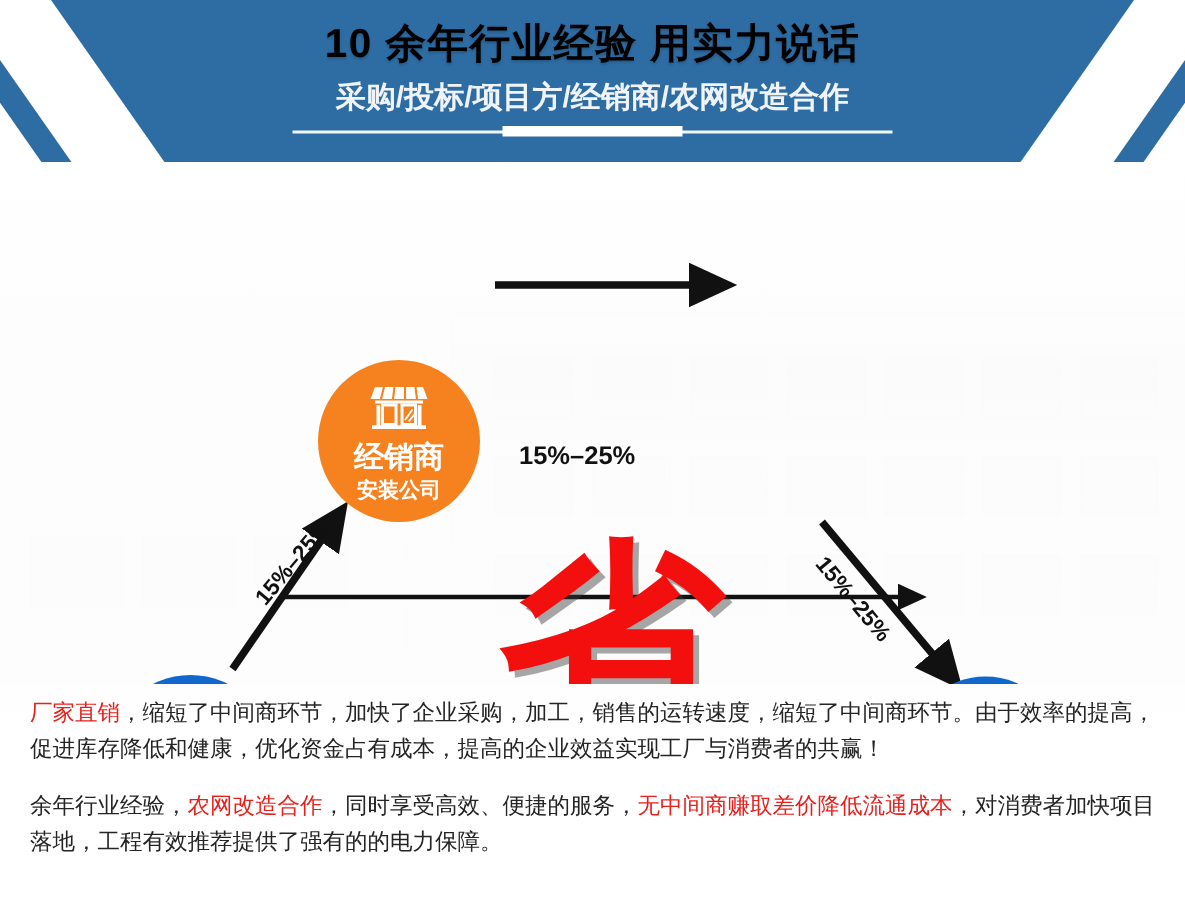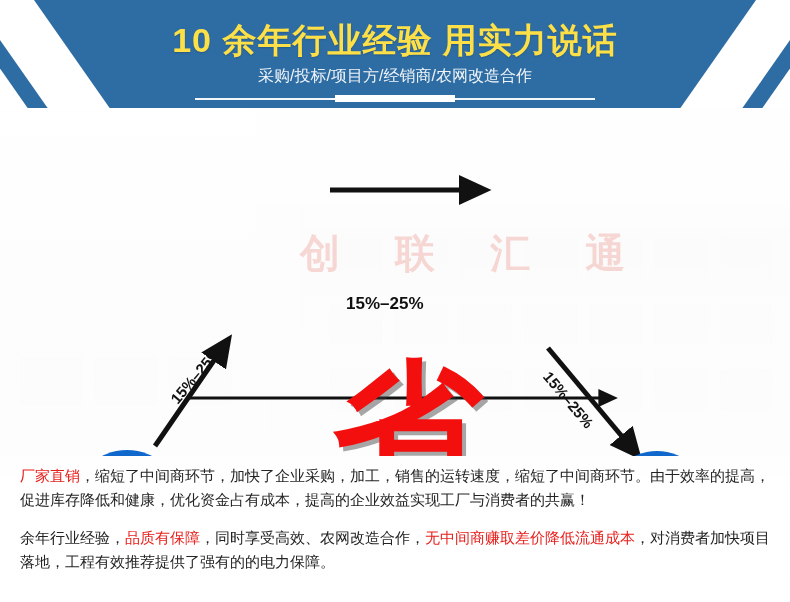--- a/index.html
+++ b/index.html
@@ -17,27 +17,27 @@
   }
   .hdr-stripe{position:absolute;top:-30px;height:180px;background:#ffffff;}
   .hdr-stripe.l1{left:-52px;width:46px;transform:skewX(35deg);}
   .hdr-stripe.l2{left:14px;width:62px;transform:skewX(35deg);}
   .hdr-stripe.r1{right:-52px;width:46px;transform:skewX(-35deg);}
   .hdr-stripe.r2{right:14px;width:62px;transform:skewX(-35deg);}
 
   .hdr-inner{position:absolute;left:0;top:0;width:790px;height:108px;
     display:flex;flex-direction:column;align-items:center;justify-content:flex-start;}
   .hdr-title{
-    margin-top:20px;color:#fde047;font-size:34px;line-height:40px;
+    margin-top:9px;color:#000000;font-size:27px;line-height:40px;
     font-weight:bold;letter-spacing:1px;white-space:nowrap;
     text-shadow:0 1px 2px rgba(0,0,0,.18);
   }
   .hdr-sub{
-    margin-top:3px;color:#f0f4f8;font-size:16px;line-height:26px;
-    font-weight:normal;letter-spacing:0px;white-space:nowrap;
+    margin-top:3px;color:#f0f4f8;font-size:20px;line-height:26px;
+    font-weight:bold;letter-spacing:0px;white-space:nowrap;
   }
   .hdr-rule{position:relative;margin-top:6px;width:400px;height:7px;}
   .hdr-rule .thin{position:absolute;left:0;top:3px;width:400px;height:2px;background:#ffffff;opacity:.95;}
   .hdr-rule .thick{position:absolute;left:140px;top:0px;width:120px;height:7px;background:#ffffff;}
 
   
   .diagram{
     position:absolute;left:0;top:108px;width:790px;height:348px;
     overflow:hidden;background:#fdfdfd;
   }
@@ -149,21 +149,20 @@
       <div class="win" style="left:525px;top:262px;width:50px;height:38px;"></div>
       <div class="win" style="left:590px;top:262px;width:50px;height:38px;"></div>
       <div class="win" style="left:655px;top:262px;width:50px;height:38px;"></div>
       <div class="win" style="left:720px;top:262px;width:50px;height:38px;"></div>
       <div class="win" style="left:20px;top:250px;width:60px;height:45px;"></div>
       <div class="win" style="left:95px;top:250px;width:60px;height:45px;"></div>
       <div class="win" style="left:170px;top:250px;width:60px;height:45px;"></div>
     </div>
     <div class="bg-fade"></div>
 
-    <div class="watermark">创 联 汇 通</div>
 
     <svg class="arrows" viewBox="0 0 790 348">
       <defs>
         <marker id="ah" markerWidth="7" markerHeight="7" refX="1.2" refY="3" orient="auto">
           <path d="M0,0 L6.5,3 L0,6 z" fill="#111"></path>
         </marker>
       </defs>
 
       <line x1="155" y1="338" x2="217" y2="248" stroke="#111" stroke-width="5" marker-end="url(#ah)"></line>
 
@@ -173,20 +172,37 @@
 
       <line x1="190" y1="290" x2="602" y2="290" stroke="#111" stroke-width="3" marker-end="url(#ah)"></line>
     </svg>
 
     <div class="bigchar">省</div>
 
     <div class="arrow-lbl" id="lbl-top">15%–25%</div>
     <div class="arrow-lbl" id="lbl-left">15%–25%</div>
     <div class="arrow-lbl" id="lbl-right">15%–25%</div>
 
+    <div class="node" id="node-dealer">
+      <span class="ico">
+        <svg width="40" height="30" viewBox="0 0 40 30">
+          <path d="M4 2 H36 L39 10 H1 Z" fill="#fff"></path>
+          <path d="M10 2 L8 10 M17 2 L16 10 M24 2 L24 10 M31 2 L32 10" stroke="#f5821f" stroke-width="1.4"></path>
+          <rect x="4" y="11" width="32" height="2" fill="#fff"></rect>
+          <rect x="5" y="14" width="2.5" height="14" fill="#fff"></rect>
+          <rect x="32.5" y="14" width="2.5" height="14" fill="#fff"></rect>
+          <rect x="9" y="14" width="9" height="13" fill="none" stroke="#fff" stroke-width="2"></rect>
+          <rect x="22" y="14" width="9" height="13" fill="none" stroke="#fff" stroke-width="2"></rect>
+          <path d="M24 24 L29 17 M26.5 25 L30.5 20" stroke="#fff" stroke-width="1.3"></path>
+          <rect x="2" y="27.5" width="36" height="2.5" fill="#fff"></rect>
+        </svg>
+      </span>
+      <span class="nm">经销商</span>
+      <span class="sub">安装公司</span>
+    </div>
 
 
     <div class="node" id="node-brand">
       
       
     </div>
 
     <div class="node" id="node-consumer">
       
       
@@ -195,17 +211,17 @@
 
   <div class="foot">
     <div class="foot-bg"></div>
     <div class="foot-fade"></div>
 
     <div class="para" id="para1">
       <span class="hl">厂家直销</span><span>，缩短了中间商环节，加快了企业采购，加工，销售的运转速度，缩短了中间商环节。由于效率的提高，促进库存降低和健康，优化资金占有成本，提高的企业效益实现工厂与消费者的共赢！</span>
     </div>
 
     <div class="para" id="para2">
-      <span>余年行业经验，</span><span class="hl">品质有保障</span><span>，同时享受高效、农网改造合作，</span><span class="hl">无中间商赚取差价降低流通成本</span><span>，对消费者加快项目落地，工程有效推荐提供了强有的的电力保障。</span>
+      <span>余年行业经验，</span><span class="hl">农网改造合作</span><span>，同时享受高效、便捷的服务，</span><span class="hl">无中间商赚取差价降低流通成本</span><span>，对消费者加快项目落地，工程有效推荐提供了强有的的电力保障。</span>
     </div>
   </div>
 
 </div>
 
 </body></html>

